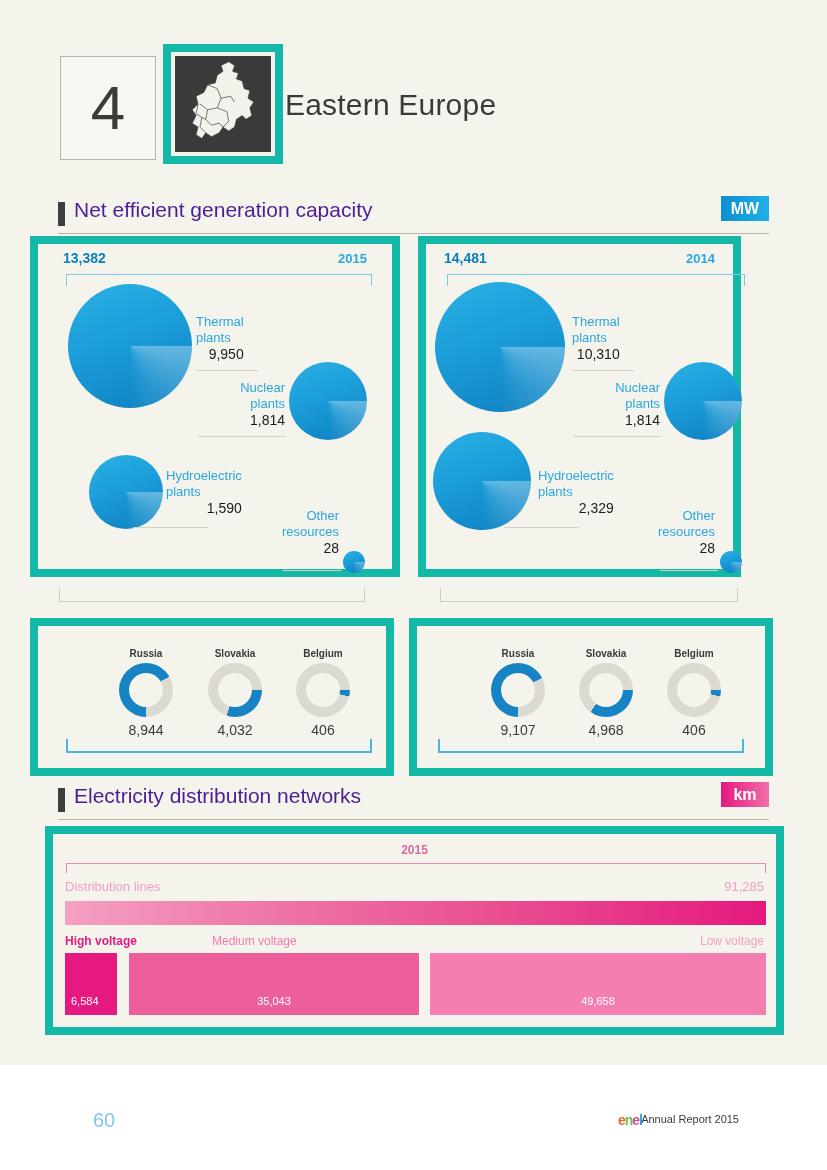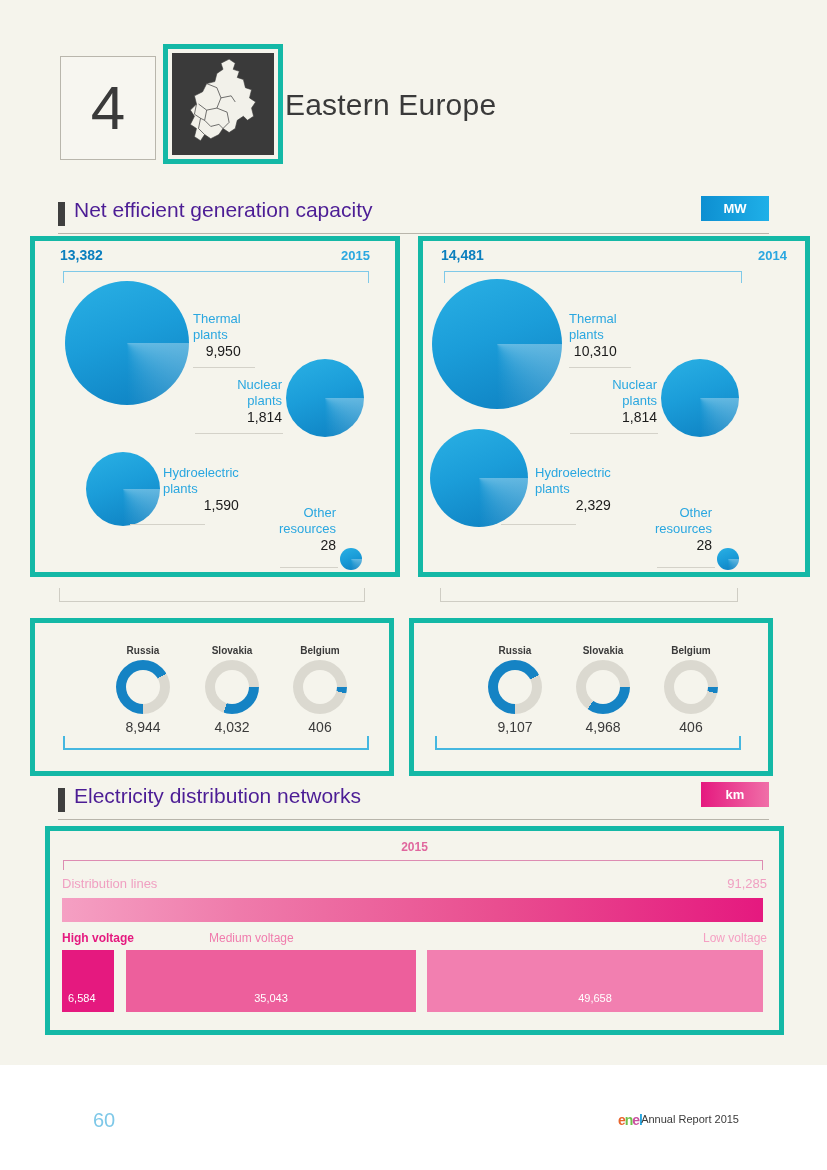--- a/index.html
+++ b/index.html
@@ -34,29 +34,29 @@
   }
 
   
   .sec {
     position:absolute; left:58px; width:711px;
   }
   .sec-bar { position:absolute; left:0; top:2px; width:7px; height:24px; background:#3f3f3f; }
   .sec-title { position:absolute; left:16px; top:-2px; font-size:21px; color:#4c1d95; }
   .sec-rule { position:absolute; left:0; top:33px; width:711px; height:1px; background:#b8b5ab; }
   .unit-badge {
-    position:absolute; right:0; top:-4px; width:68px; height:25px;
-    color:#fff; font-size:13px; font-weight:bold;
+    position:absolute; right:0; top:-4px; width:48px; height:25px;
+    color:#fff; font-size:16px; font-weight:bold;
     display:flex; align-items:center; justify-content:center;
   }
   .unit-mw { background:linear-gradient(90deg,#0d8fd1 0%, #1fb0e8 100%); }
   .unit-km { background:linear-gradient(90deg,#e5197f 0%, #f06fa8 100%); }
 
   
-  .hl { position:absolute; border:5px solid #14b8a6; }
+  .hl { position:absolute; border:8px solid #14b8a6; }
 
   
   .panel { position:absolute; background:#f5f4ec; }
   .panel-total {
     position:absolute; font-size:14px; color:#0b7fbe; font-weight:bold;
   }
   .panel-year {
     position:absolute; font-size:13px; color:#2aa7e0; font-weight:bold;
   }
   .bracket-top {
@@ -201,21 +201,21 @@
            linear-gradient(160deg,#2ab0e4 0%, #1b9dd9 45%, #0d7fc0 100%);"></div>
     <div class="pie-label" style="left:196px; top:264px; width:105px; text-align:right;">
       <div>Other</div>
       <div>resources</div>
       <span class="val">28</span>
     </div>
     <div class="leader" style="left:245px; top:326px; width:58px;"></div>
   </div>
 </div>
 
-<div class="hl" style="left:418px; top:236px; width:392px; height:341px;">
+<div class="hl" style="left:418px; top:236px; width:323px; height:341px;">
   <div class="panel" style="left:0;top:0;width:100%;height:100%;">
 
     <div class="panel-total" style="left:18px; top:6px;">14,481</div>
     <div class="panel-year" style="right:18px; top:7px;">2014</div>
     <div class="bracket-top" style="left:21px; top:30px; width:298px;"></div>
 
     <div class="pie" style="left:9px; top:38px; width:130px; height:130px;
          background:
            conic-gradient(from 90deg, rgba(255,255,255,0.33) 0deg, rgba(255,255,255,0.0) 90deg, rgba(0,0,0,0) 90deg),
            linear-gradient(160deg,#2ab0e4 0%, #1b9dd9 45%, #0d7fc0 100%);"></div>

